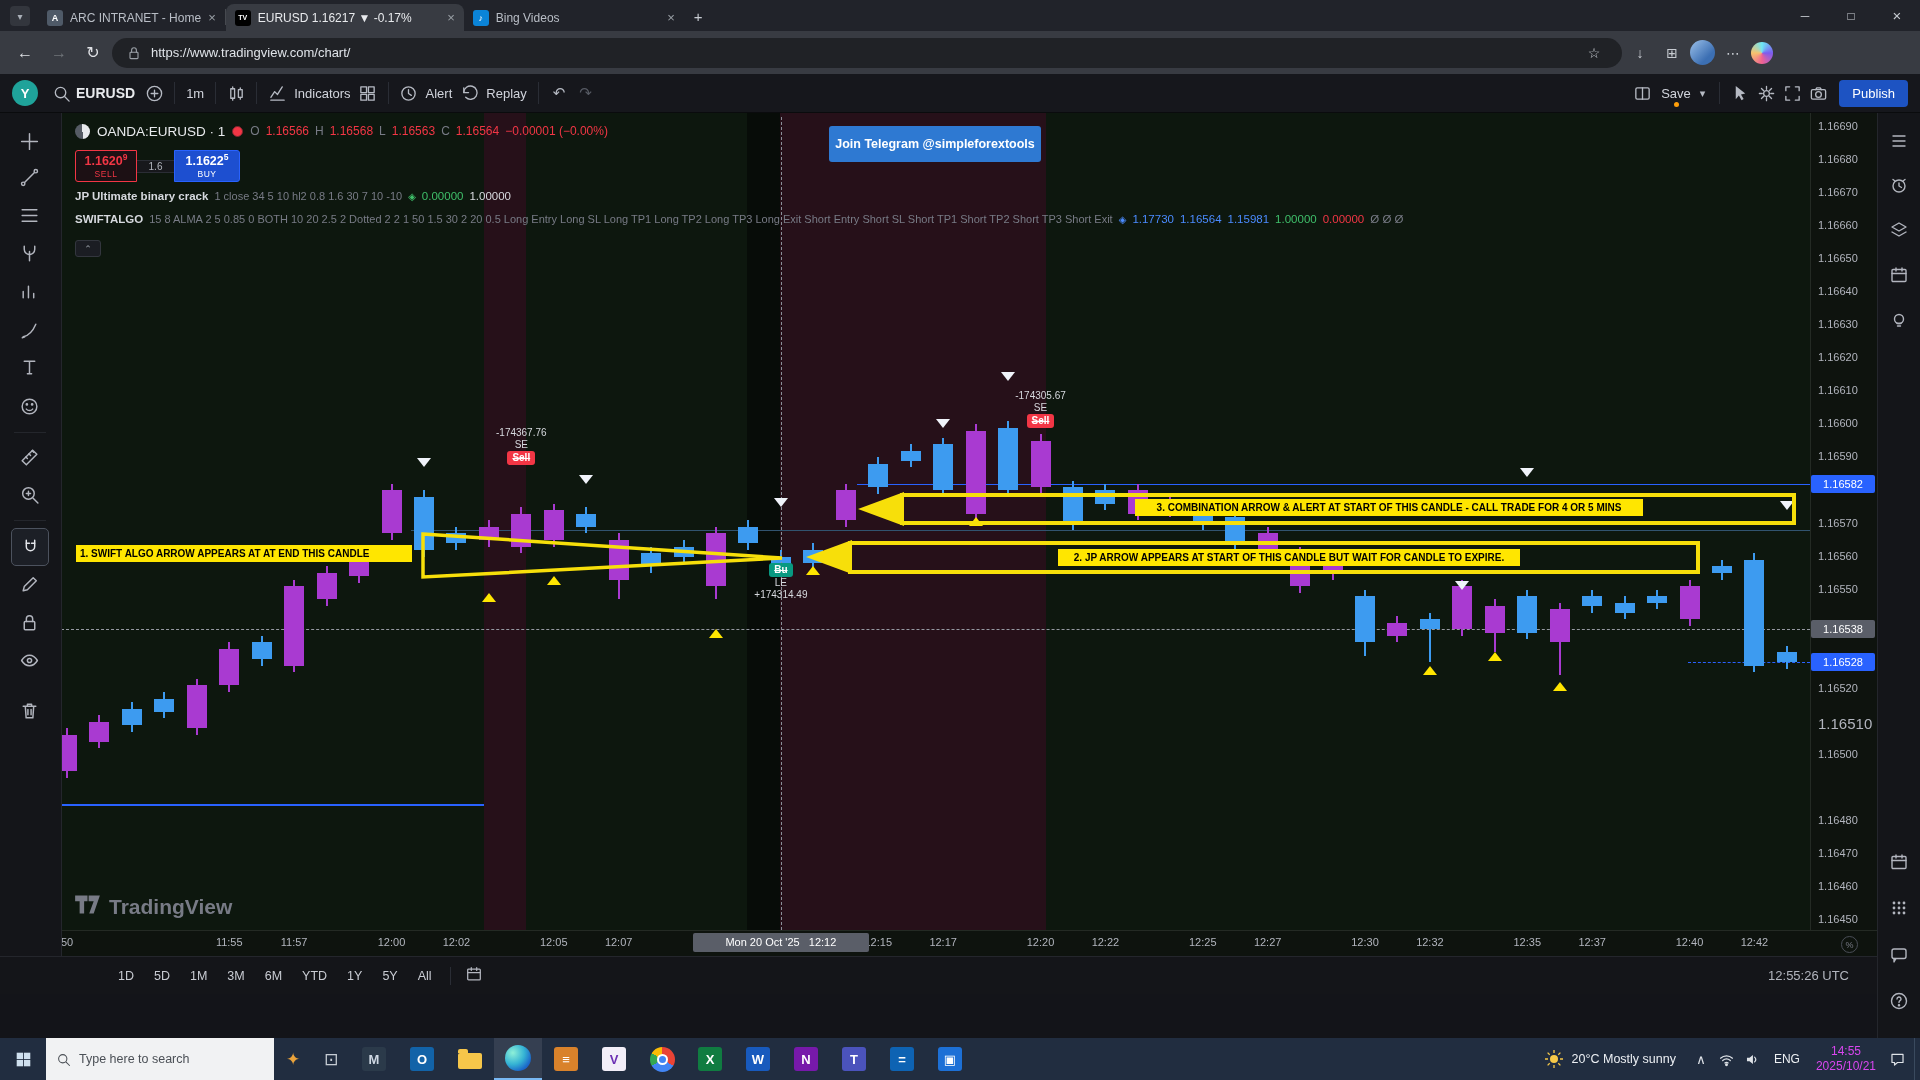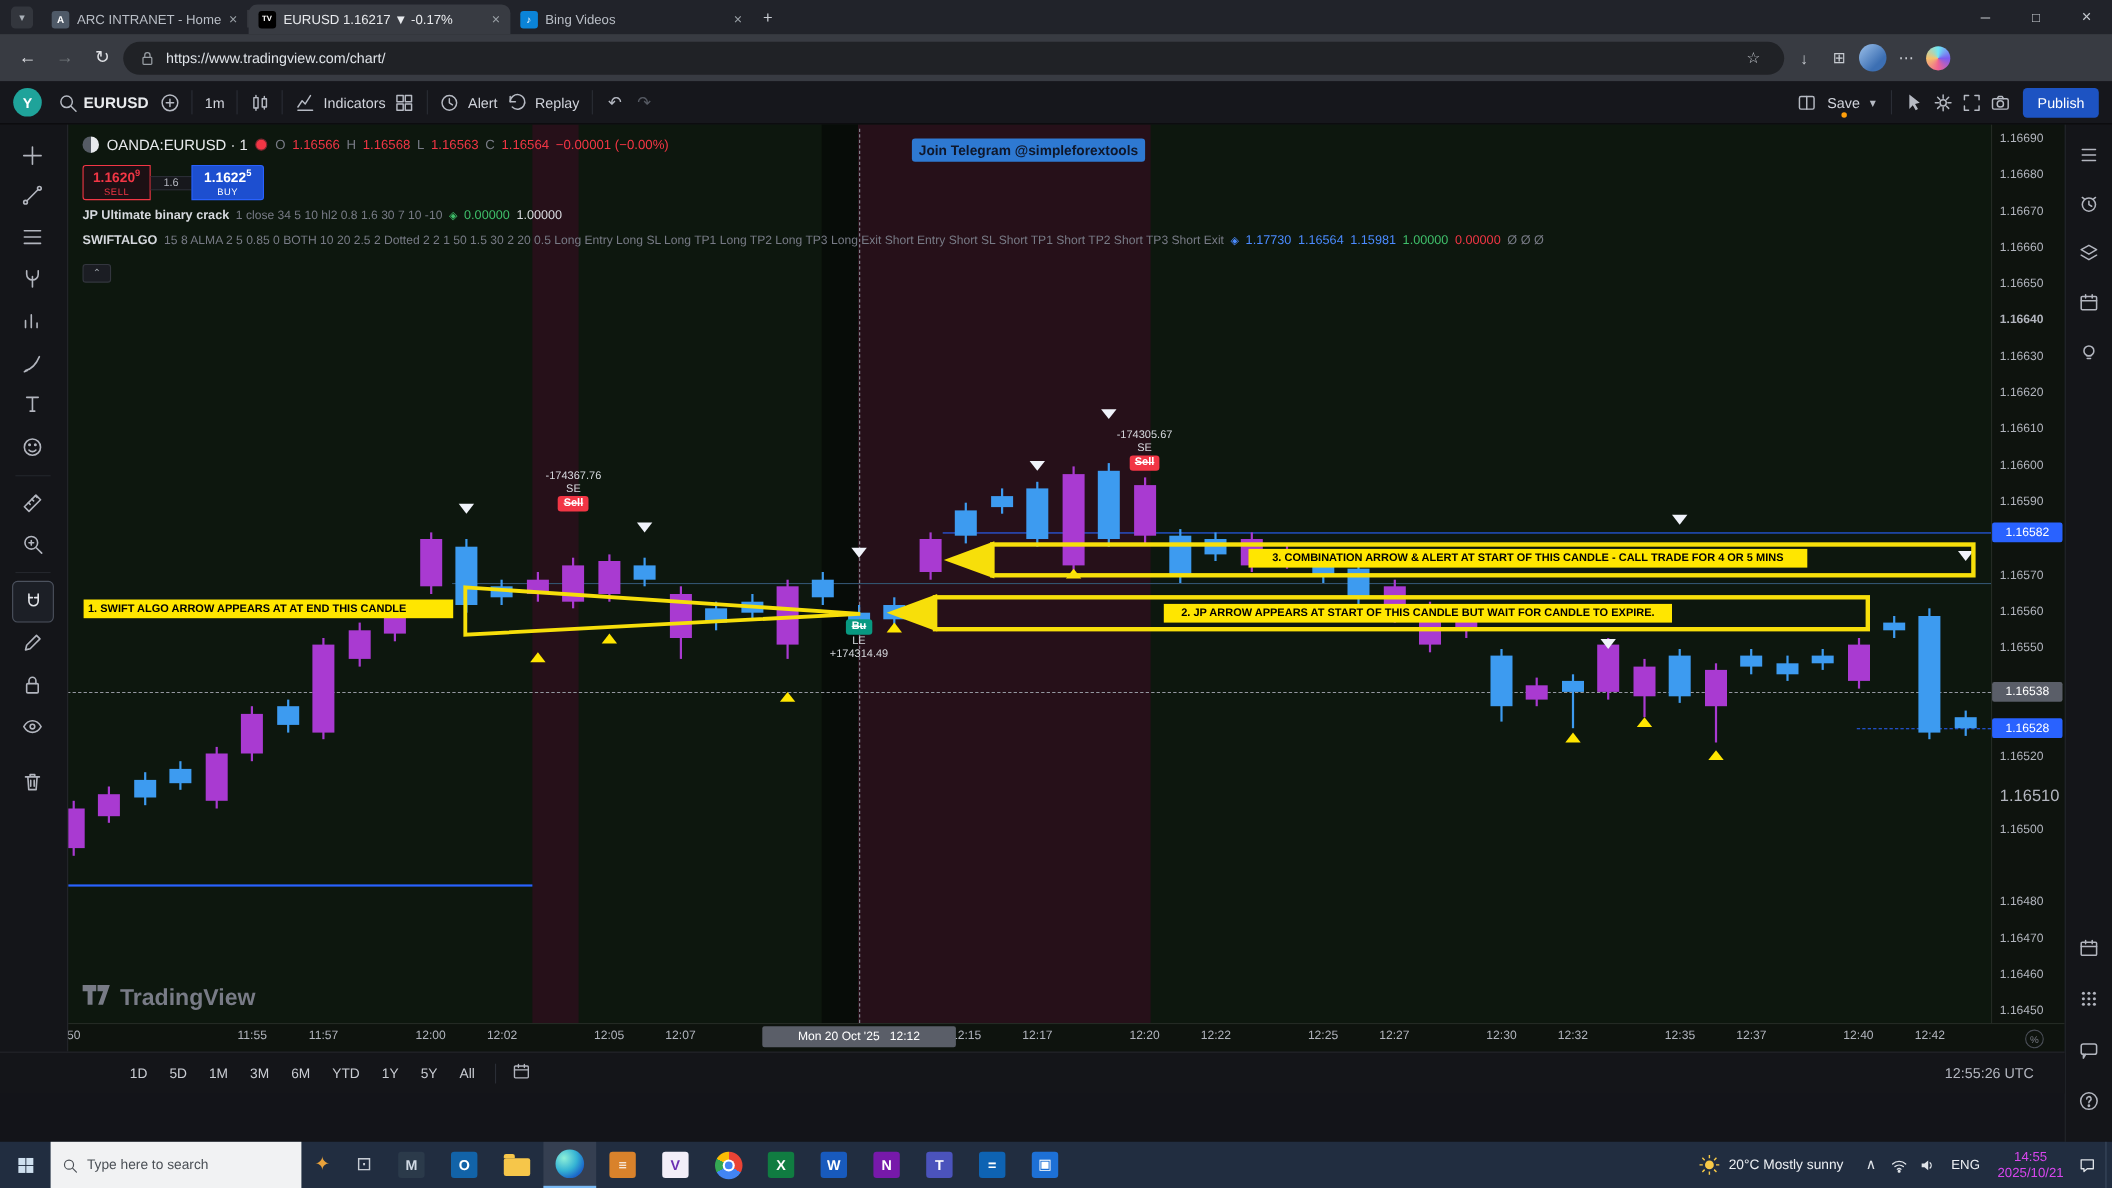--- a/index.html
+++ b/index.html
@@ -75,21 +75,21 @@
   #buybox{width:64px;background:#1d4fd0;border:1px solid #2962ff;border-radius:0 3px 3px 0;color:#fff;display:flex;flex-direction:column;align-items:center;justify-content:center;line-height:13px;}
   .opx{font-size:12.5px;font-weight:bold;}
   .opx sup{font-size:8.5px;}
   .olab{font-size:8.5px;letter-spacing:.5px;}
   .indrow{position:absolute;left:75px;display:flex;gap:6px;align-items:center;font-size:11.5px;white-space:nowrap;}
   .iname{color:#d6d9de;font-weight:bold;}
   .iparams{color:#787b86;font-size:11px;}
   .c-green{color:#3fbf6a;} .c-red{color:#f23645;} .c-blue{color:#4b8bff;} .c-gray{color:#787b86;} .c-white{color:#d8dadf;}
   .istat{font-size:10px;}
   #chevbtn{position:absolute;left:75px;top:240px;width:24px;height:15px;border:1px solid #33363e;border-radius:3px;background:#1b1d23;color:#9aa0a7;font-size:9px;display:flex;align-items:center;justify-content:center;pointer-events:auto;}
-  #banner{position:absolute;left:829px;top:126px;width:212px;height:21px;border-radius:3px;display:flex;align-items:center;justify-content:center;font-weight:bold;font-size:12.5px;color:#0f172a;z-index:8;}
+  #banner{position:absolute;left:829px;top:126px;width:212px;height:36px;border-radius:3px;display:flex;align-items:center;justify-content:center;font-weight:bold;font-size:12.5px;color:#ffffff;z-index:8;}
   #watermark{position:absolute;left:74px;top:892px;display:flex;align-items:center;gap:8px;color:#787b86;z-index:1;font-size:21px;font-weight:bold;}
   #watermark svg{width:27px;height:25px;}
   #tfbar{position:absolute;left:0;top:956px;width:1877px;height:37px;background:#141519;border-top:1px solid #24262c;z-index:3;display:flex;align-items:center;}
   #ranges{display:flex;align-items:center;padding-left:72px;margin-left:36px;}
   .range{font-size:12.5px;color:#c9ccd3;margin:0 10px;}
   #tfdiv{width:1px;height:18px;background:#2a2d35;margin:0 8px;}
   #tfcal{width:22px;height:22px;color:#b2b5be;margin-left:6px;}
   #tfcal svg{width:18px;height:18px;}
   #tvclock{margin-left:auto;margin-right:28px;font-size:13px;color:#b2b5be;}
   #paneltabs{position:absolute;left:0;top:993px;width:1877px;height:45px;background:#121318;border-top:1px solid #24262c;z-index:3;display:flex;align-items:center;padding-left:76px;box-sizing:border-box;}
@@ -408,21 +408,21 @@
       <div style="position: absolute; left: 1487.8px; top: 652.362px; width: 0px; height: 0px; border-left: 7px solid transparent; border-right: 7px solid transparent; border-bottom: 9px solid rgb(255, 230, 0); z-index: 4;"></div>
       <div style="position: absolute; left: 1552.7px; top: 682.1px; width: 0px; height: 0px; border-left: 7px solid transparent; border-right: 7px solid transparent; border-bottom: 9px solid rgb(255, 230, 0); z-index: 4;"></div>
       <div style="position: absolute; left: 476.3px; width: 90px; text-align: center; z-index: 5; font-size: 10px; line-height: 12px; color: rgb(214, 217, 222); top: 426.721px;"><div>-174367.76</div><div>SE</div><span style="display:inline-block;padding:0 5px;border-radius:3px;background:#f23645;color:#fff;font-weight:bold;text-decoration:line-through;line-height:14px">Sell</span></div>
       <div style="position: absolute; left: 995.5px; width: 90px; text-align: center; z-index: 5; font-size: 10px; line-height: 12px; color: rgb(214, 217, 222); top: 390.375px;"><div>-174305.67</div><div>SE</div><span style="display:inline-block;padding:0 5px;border-radius:3px;background:#f23645;color:#fff;font-weight:bold;text-decoration:line-through;line-height:14px">Sell</span></div>
       <div style="position: absolute; left: 735.9px; width: 90px; text-align: center; z-index: 5; font-size: 10px; line-height: 12px; color: rgb(214, 217, 222); top: 562.758px;"><span style="display:inline-block;padding:0 5px;border-radius:3px;background:#089981;color:#fff;font-weight:bold;text-decoration:line-through;line-height:14px">Bu</span><div>LE</div><div>+174314.49</div></div>
       <div style="position: absolute; left: 1818px; top: 120px; font-size: 11px; color: rgb(178, 181, 190); z-index: 2;">1.16690</div>
       <div style="position: absolute; left: 1818px; top: 153.042px; font-size: 11px; color: rgb(178, 181, 190); z-index: 2;">1.16680</div>
       <div style="position: absolute; left: 1818px; top: 186.083px; font-size: 11px; color: rgb(178, 181, 190); z-index: 2;">1.16670</div>
       <div style="position: absolute; left: 1818px; top: 219.125px; font-size: 11px; color: rgb(178, 181, 190); z-index: 2;">1.16660</div>
       <div style="position: absolute; left: 1818px; top: 252.167px; font-size: 11px; color: rgb(178, 181, 190); z-index: 2;">1.16650</div>
-      <div style="position: absolute; left: 1818px; top: 285.208px; font-size: 11px; color: rgb(178, 181, 190); z-index: 2; font-weight: bold;">1.16640</div>
+      <div style="position: absolute; left: 1818px; top: 285.208px; font-size: 11px; color: rgb(178, 181, 190); z-index: 2;">1.16640</div>
       <div style="position: absolute; left: 1818px; top: 318.25px; font-size: 11px; color: rgb(178, 181, 190); z-index: 2;">1.16630</div>
       <div style="position: absolute; left: 1818px; top: 351.292px; font-size: 11px; color: rgb(178, 181, 190); z-index: 2;">1.16620</div>
       <div style="position: absolute; left: 1818px; top: 384.333px; font-size: 11px; color: rgb(178, 181, 190); z-index: 2;">1.16610</div>
       <div style="position: absolute; left: 1818px; top: 417.375px; font-size: 11px; color: rgb(178, 181, 190); z-index: 2;">1.16600</div>
       <div style="position: absolute; left: 1818px; top: 450.417px; font-size: 11px; color: rgb(178, 181, 190); z-index: 2;">1.16590</div>
       <div style="position: absolute; left: 1818px; top: 516.5px; font-size: 11px; color: rgb(178, 181, 190); z-index: 2;">1.16570</div>
       <div style="position: absolute; left: 1818px; top: 549.542px; font-size: 11px; color: rgb(178, 181, 190); z-index: 2;">1.16560</div>
       <div style="position: absolute; left: 1818px; top: 582.583px; font-size: 11px; color: rgb(178, 181, 190); z-index: 2;">1.16550</div>
       <div style="position: absolute; left: 1818px; top: 681.708px; font-size: 11px; color: rgb(178, 181, 190); z-index: 2;">1.16520</div>
       <div style="position: absolute; left: 1818px; top: 714.75px; font-size: 15px; color: rgb(178, 181, 190); z-index: 2;">1.16510</div>

